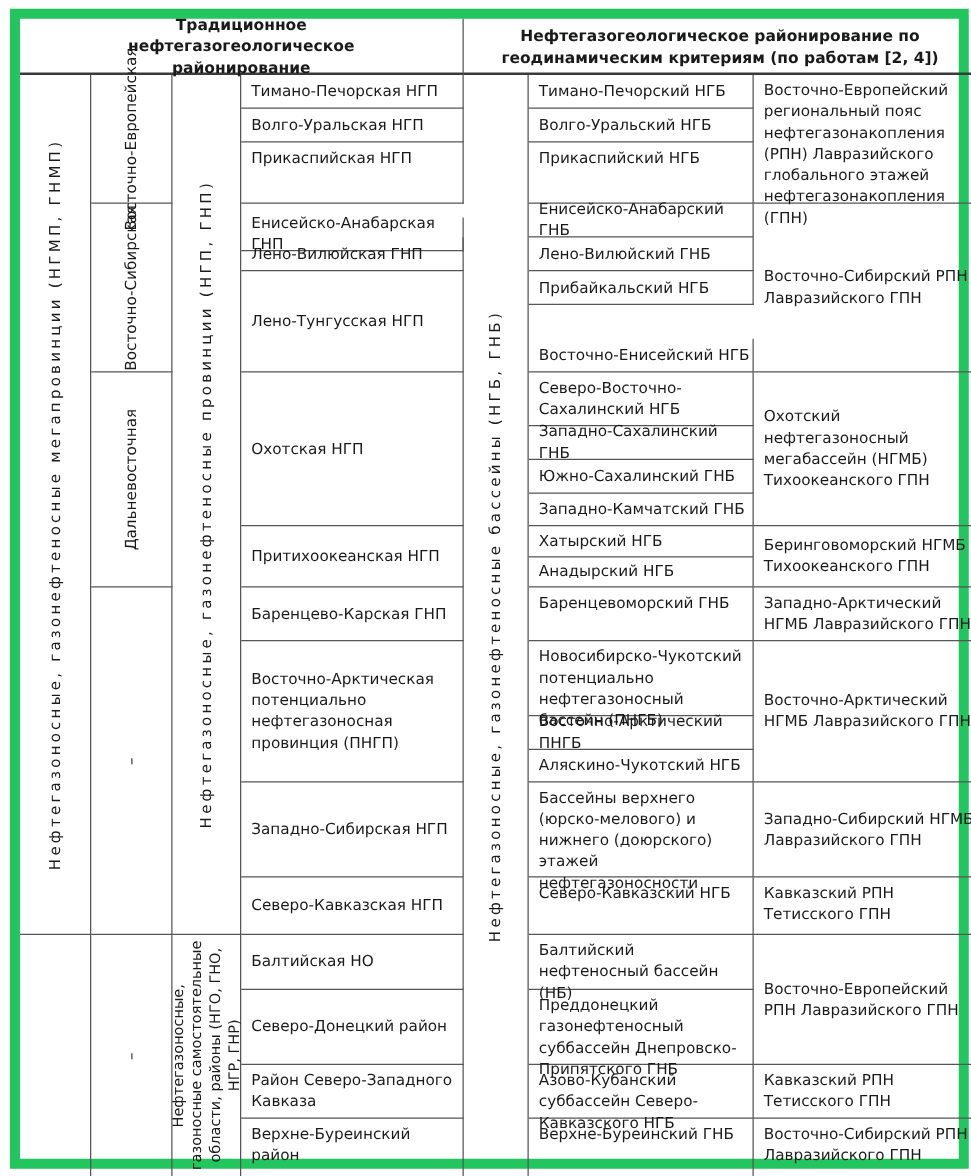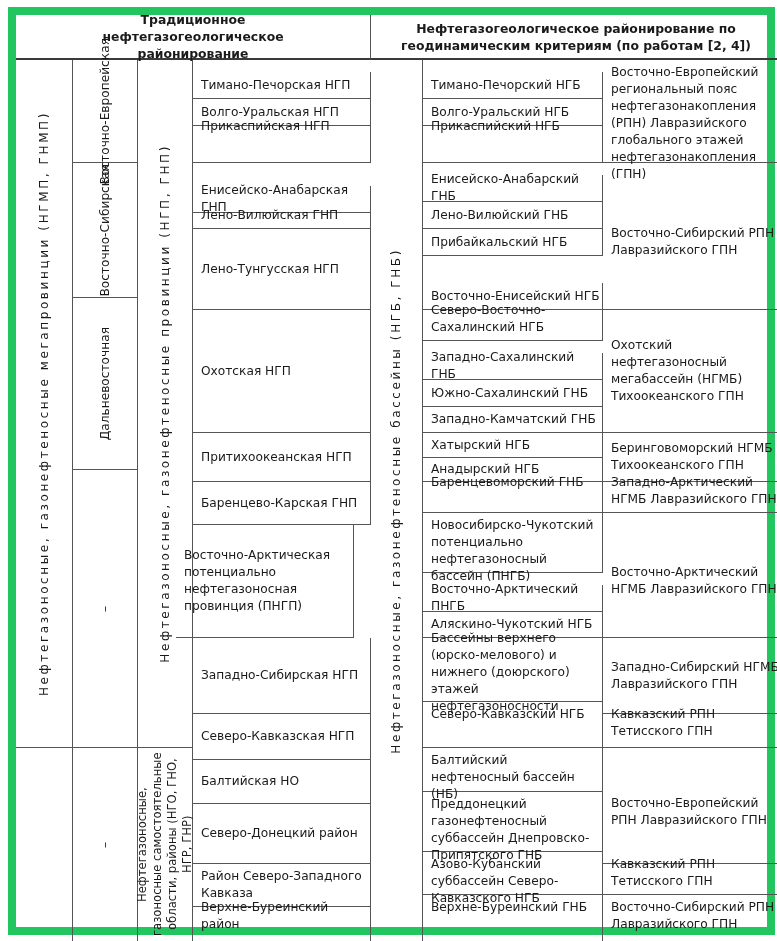--- a/index.html
+++ b/index.html
@@ -3,21 +3,21 @@
 <meta charset="utf-8">
 <style>
   html, body { margin: 0; padding: 0; background: #ffffff; }
   body { width: 777px; height: 941px; position: relative; overflow: hidden;
          font-family: "DejaVu Sans", sans-serif; color: #1a1a1a; }
   #tbl { position: absolute; left: 8px; top: 7px; width: 767px; height: 928px;
          border: 8px solid #22c55e; box-sizing: border-box; background: #fff; }
   .c { position: absolute; box-sizing: border-box; border-right: 1px solid #555;
        border-bottom: 1px solid #555; font-size: 12.2px; line-height: 17px; }
   .txt { padding: 4px 0 0 8px; }
-  .mid { display: flex; align-items: center; padding-left: 8px; margin-top: 12px; }
+  .mid { display: flex; align-items: center; padding-left: 8px; }
   .hdr { font-weight: bold; font-size: 12.4px; text-align: center; display: flex;
          align-items: center; justify-content: center; line-height: 17px; border-bottom: 2px solid #3a3a3a; }
   .vert { display: flex; align-items: center; justify-content: center; }
   .vert span { writing-mode: vertical-rl; transform: rotate(180deg); white-space: nowrap; text-align: center; }
   .spaced span { letter-spacing: 2.6px; font-size: 12px; }
   .dash span { font-size: 12px; }
 </style>
 </head>
 <body>
 
@@ -57,21 +57,21 @@
 
   <div class="c mid" style="left:177px;top:45px;width:178px;height:27px;">Тимано-Печорская НГП</div>
   <div class="c mid" style="left:177px;top:72px;width:178px;height:27px;">Волго-Уральская НГП</div>
   <div class="c txt" style="left:177px;top:99px;width:178px;height:49px;">Прикаспийская НГП</div>
   <div class="c mid" style="left:177px;top:159px;width:178px;height:27px;">Енисейско-Анабарская ГНП</div>
   <div class="c mid" style="left:177px;top:175px;width:178px;height:27px;">Лено-Вилюйская ГНП</div>
   <div class="c mid" style="left:177px;top:202px;width:178px;height:81px;">Лено-Тунгусская НГП</div>
   <div class="c mid" style="left:177px;top:283px;width:178px;height:123px;">Охотская НГП</div>
   <div class="c mid" style="left:177px;top:406px;width:178px;height:49px;">Притихоокеанская НГП</div>
   <div class="c mid" style="left:177px;top:455px;width:178px;height:43px;">Баренцево-Карская ГНП</div>
-  <div class="c mid" style="left:160px;top:498px;width:178px;height:113px;padding-right:6px;">Восточно-Арктическая потенциально нефтегазоносная провинция (ПНГП)</div>
+  <div class="c mid" style="left:177px;top:498px;width:178px;height:113px;padding-right:6px;">Восточно-Арктическая потенциально нефтегазоносная провинция (ПНГП)</div>
   <div class="c mid" style="left:177px;top:611px;width:178px;height:76px;">Западно-Сибирская НГП</div>
   <div class="c mid" style="left:177px;top:687px;width:178px;height:46px;">Северо-Кавказская НГП</div>
   <div class="c mid" style="left:177px;top:733px;width:178px;height:44px;">Балтийская НО</div>
   <div class="c mid" style="left:177px;top:777px;width:178px;height:60px;">Северо-Донецкий район</div>
   <div class="c mid" style="left:177px;top:837px;width:178px;height:43px;">Район Северо-Западного Кавказа</div>
   <div class="c txt" style="left:177px;top:880px;width:178px;height:46px;border-bottom:none;">Верхне-Буреинский район</div>
 
   <div class="c vert spaced" style="left:355px;top:45px;width:52px;height:881px;border-bottom:none;">
       <span>Нефтегазоносные, газонефтеносные бассейны (НГБ, ГНБ)</span>
     </div>

